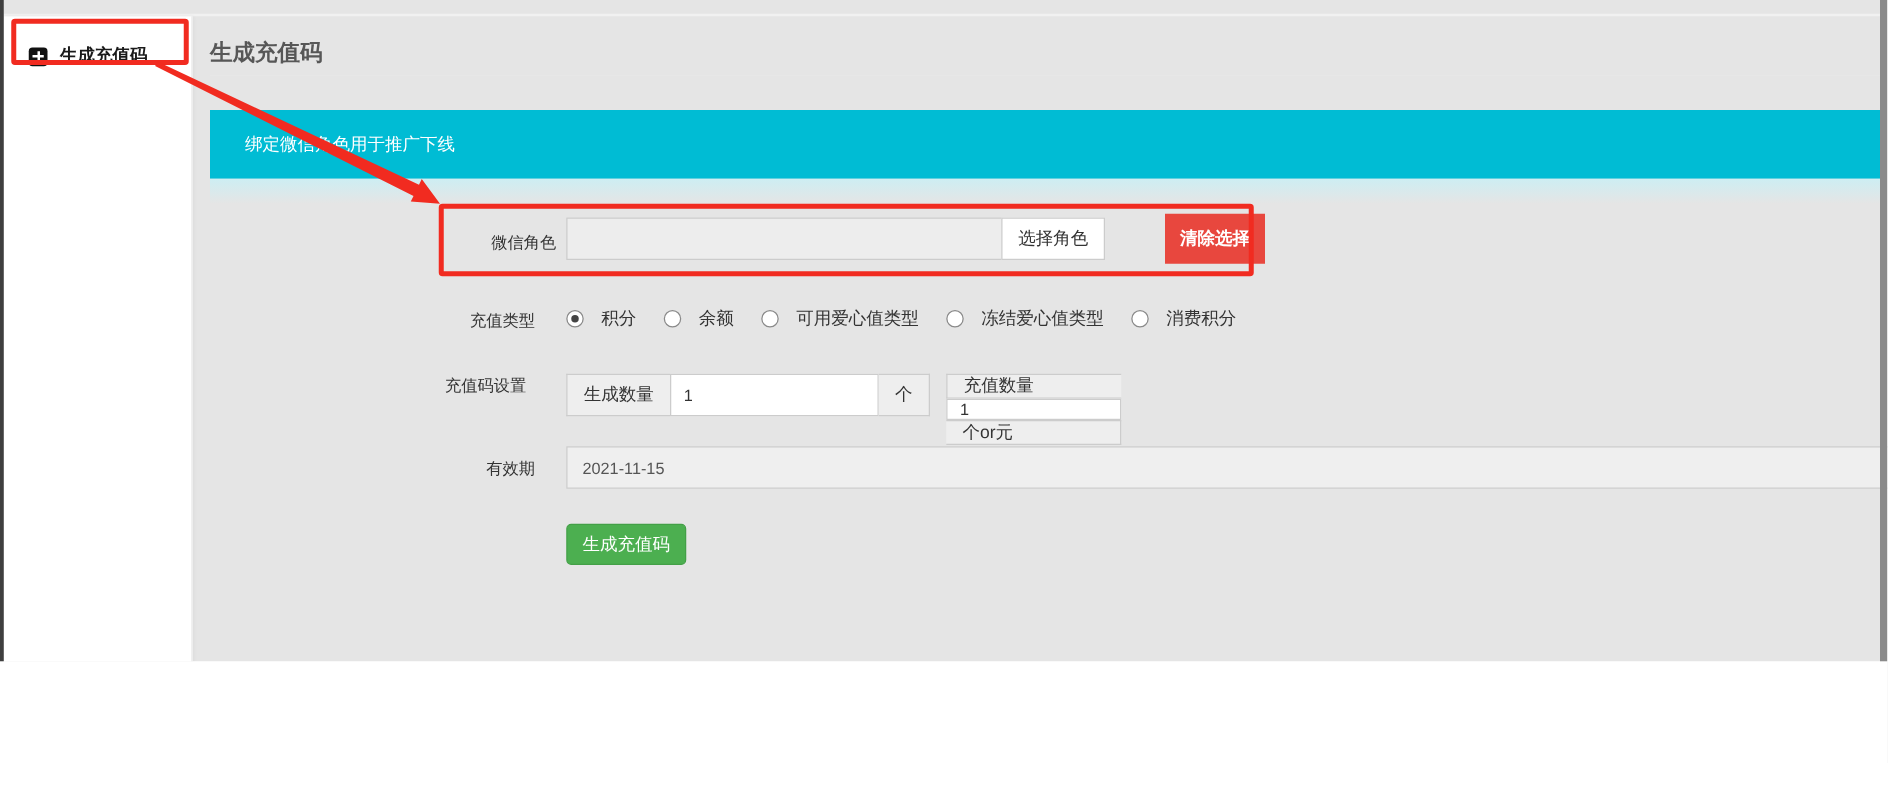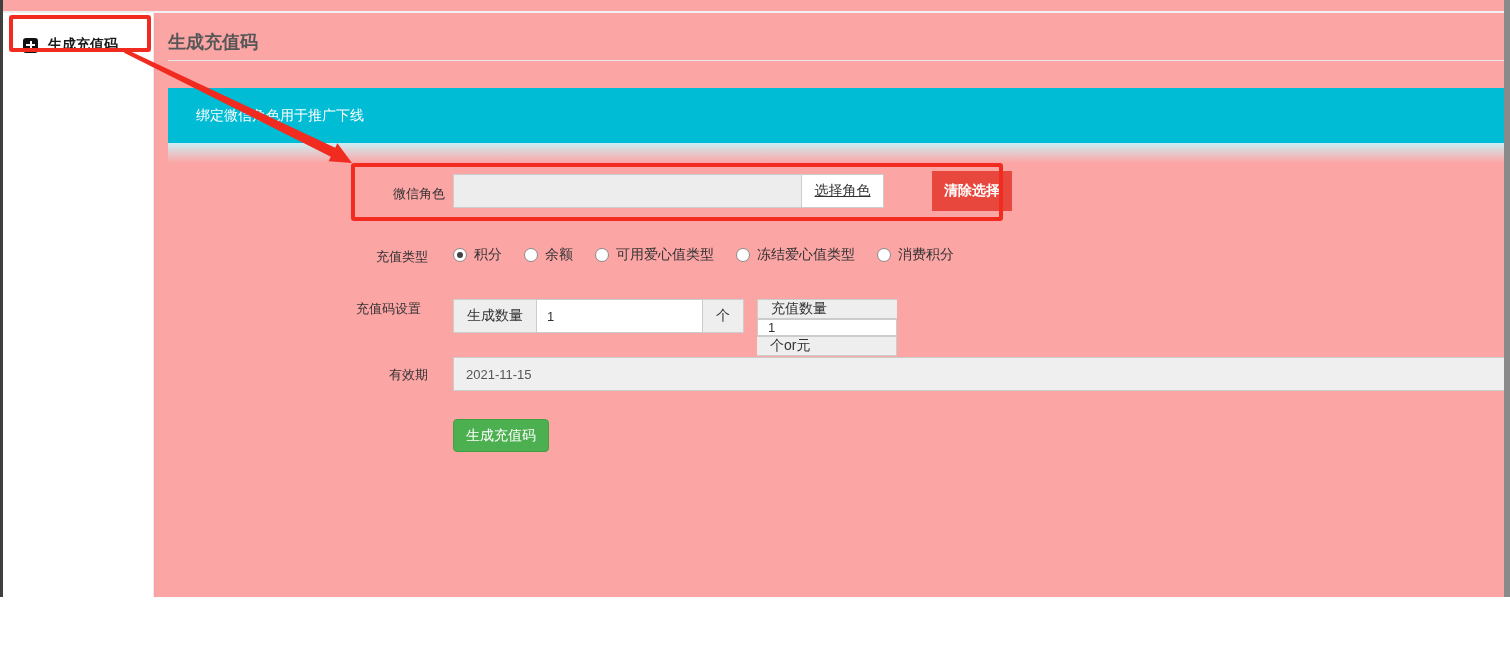--- a/index.html
+++ b/index.html
@@ -1,18 +1,18 @@
 <!DOCTYPE html>
 <html><head>
 <meta charset="utf-8">
 <style>
   * { margin:0; padding:0; box-sizing:border-box; }
   html,body { width:1510px; height:649px; background:#fff; }
   body { font-family:"Liberation Sans","DejaVu Sans",sans-serif; color:#333; }
-  .screen { position:relative; width:1510px; height:597px; overflow:hidden; background:#fca5a5; }
+  .screen { position:relative; width:1510px; height:529px; overflow:hidden; background:#e5e5e5; }
 
   
   .left-edge  { position:absolute; left:0; top:0; width:3px; height:649px; background:#3f3f3f; z-index:40; }
   .right-edge { position:absolute; left:1504px; top:0; width:6px; height:649px; background:#8a8a8a; z-index:40; }
   .top-hairline { position:absolute; left:3px; top:11px; width:1501px; height:2px; background:#f1f1f1; }
 
   
   .sidebar { position:absolute; left:3px; top:13px; width:151px; height:636px; background:#fff; border-right:1px solid #ececec; box-shadow:1px 0 3px rgba(0,0,0,.04); }
   .side-item { position:absolute; left:0; width:150px; height:32px; display:flex; align-items:center; gap:10px; padding-left:20px; font-size:14px; color:#1a1a1a; cursor:pointer; }
   .side-item .lbl { white-space:nowrap; }
@@ -31,26 +31,26 @@
   .main-header { position:absolute; left:168px; top:30px; font-size:18px; color:#575757; }
   .header-rule { position:absolute; left:168px; top:60px; width:1336px; height:1px; background:#e7e7e7; }
 
   .banner { position:absolute; left:168px; top:88px; width:1338px; height:55px; background:#00bcd4; color:#fff; font-size:14px; display:flex; align-items:center; padding-left:28px; }
   .banner-shadow { position:absolute; left:168px; top:143px; width:1338px; height:20px; background:linear-gradient(#cdeef3, rgba(255,255,255,0)); }
 
   .form-label { position:absolute; width:75px; text-align:right; font-size:13px; color:#333; white-space:nowrap; }
 
   
   .wechat-input { position:absolute; left:453px; top:174px; width:349px; height:34px; background:#ededed; border:1px solid #ccc; font-size:13px; padding:0 10px; color:#555; outline:none; }
-  .btn-select { position:absolute; left:801px; top:174px; width:83px; height:34px; background:#fff; border:1px solid #ccc; font-size:14px; color:#333; cursor:pointer;text-decoration:underline; }
+  .btn-select { position:absolute; left:801px; top:174px; width:83px; height:34px; background:#fff; border:1px solid #ccc; font-size:14px; color:#333; cursor:pointer; }
   .btn-clear  { position:absolute; left:884px; top:171px; width:80px; height:40px; background:#e8473e; border:none; font-size:14px; font-weight:bold; color:#fff; cursor:pointer;margin-left:48px; }
 
   
   .radio-row { position:absolute; left:453px; top:246px; display:flex; align-items:center; gap:22px; }
-  .radio-option { display:flex; align-items:center; gap:7px; font-size:14px; color:#333; cursor:pointer; }
+  .radio-option { display:flex; align-items:center; gap:14px; font-size:14px; color:#333; cursor:pointer; }
   .radio-circle { width:14px; height:14px; border:1px solid #8a8a8a; border-radius:50%; background:#fff; position:relative; }
   .radio-option.checked .radio-circle::after { content:""; position:absolute; left:3px; top:3px; width:6px; height:6px; border-radius:50%; background:#444; }
 
   
   .igroup { position:absolute; display:flex; height:34px; }
   .igroup .addon { background:#eee; border:1px solid #ccc; font-size:14px; color:#333; display:flex; align-items:center; padding:0 13px; white-space:nowrap; }
   .igroup .addon.first { border-right:none;text-align:center; }
   .igroup .addon.last  { border-left:none; }
   .igroup input { border:1px solid #ccc; font-size:13px; color:#333; padding:0 10px; outline:none; }
 

